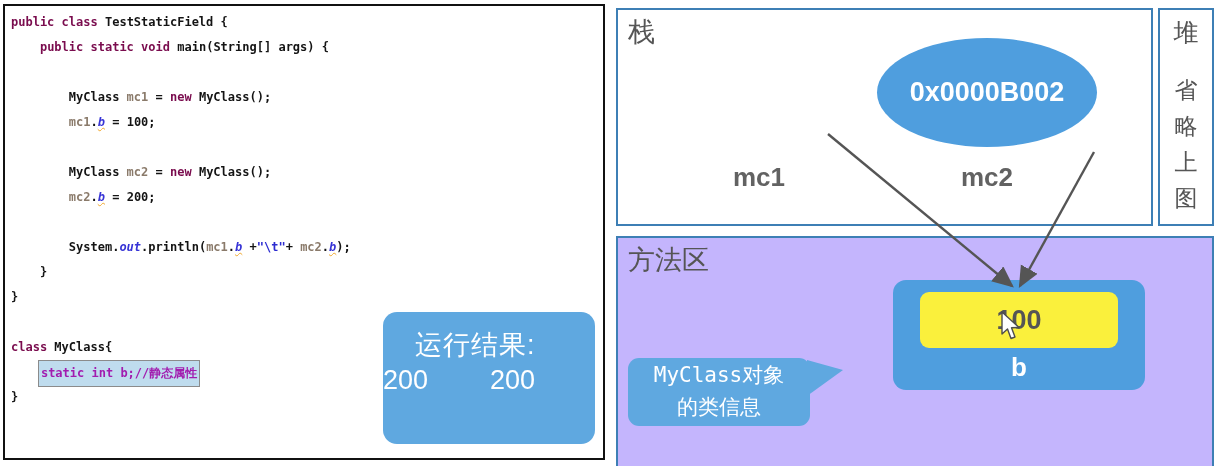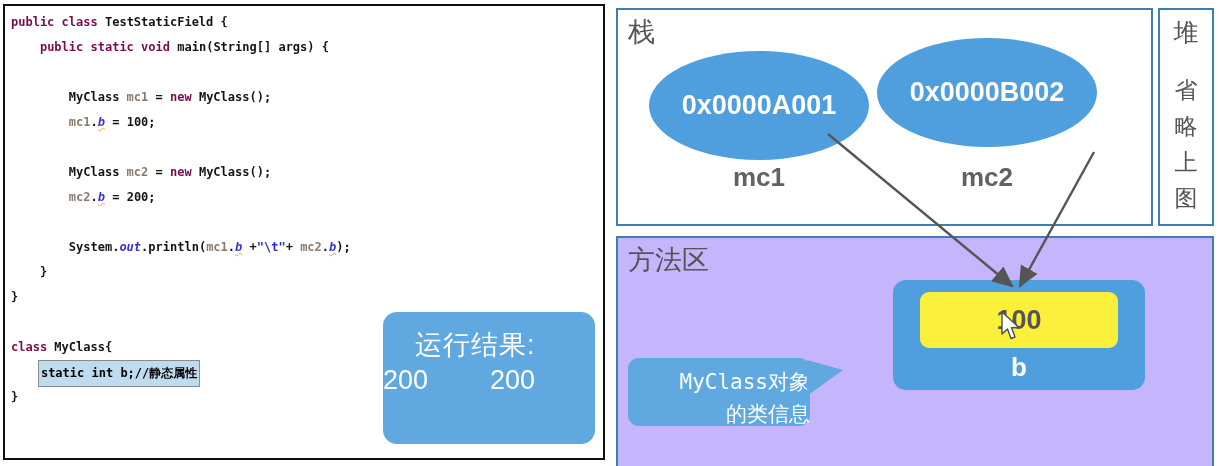--- a/index.html
+++ b/index.html
@@ -21,21 +21,21 @@
   .ln{height:25px;}
   .kw{color:#7a0c4e;}
   .pl{color:#141414;}
   .var{color:#8a7a6a;}
   .fld{color:#3734d6;font-style:italic;position:relative;}
   .fld.sq{text-decoration:underline;text-decoration-style:wavy;text-decoration-color:#f0a830;text-decoration-thickness:1px;}
   .str{color:#2b2bd0;}
   .num{color:#141414;}
   .hl-line{
     display:inline-block;background:#bfdcee;border:1px solid #8b8b8b;
-    color:#000000;padding:0 2px;margin-left:-2px;box-sizing:border-box;
+    color:#a21caf;padding:0 2px;margin-left:-2px;box-sizing:border-box;
   }
 
   
   #result-box{
     position:absolute;left:378px;top:306px;width:212px;height:132px;
     background:#5fa8e0;border-radius:14px;color:#fff;box-sizing:border-box;
     padding:16px 0 0 0;
   }
   #result-title{font-size:27px;line-height:34px;padding-left:32px;letter-spacing:1px;}
   #result-values{font-size:27px;line-height:36px;}
@@ -104,21 +104,21 @@
   #class-file-label{
     position:absolute;left:275px;top:158px;width:252px;text-align:center;
     font-size:26px;font-weight:bold;color:#626262;
   }
 
   
   #callout{
     position:absolute;left:10px;top:120px;width:182px;height:68px;
     background:#5fa8e0;border-radius:11px;color:#fff;
     font-family:"DejaVu Sans Mono","Liberation Mono",monospace;
-    font-size:21px;line-height:32px;text-align:right;padding-top:8px;
+    font-size:21px;line-height:32px;text-align:center;padding-top:1px;
     box-sizing:border-box;
   }
   #callout-tail{
     position:absolute;left:189px;top:122px;width:0;height:0;
     border-top:10px solid transparent;
     border-bottom:26px solid transparent;
     border-left:36px solid #5fa8e0;
   }
 
   
@@ -137,23 +137,20 @@
 
     <div id="result-box">
       <div id="result-title">运行结果:</div>
       <div id="result-values"><span>200</span><span class="rv-gap"></span><span>200</span></div>
     </div>
   </div>
 
   <div id="stack-panel">
     <div class="panel-title">栈</div>
 
-    <div class="ellipse" id="ellipse-mc1">
-      <span>0x0000A001</span>
-    </div>
     <div class="var-label" id="label-mc1">mc1</div>
 
     <div class="ellipse" id="ellipse-mc2">
       <span>0x0000B002</span>
     </div>
     <div class="var-label" id="label-mc2">mc2</div>
   </div>
 
   <div id="heap-panel">
     <div id="heap-title">堆</div>

